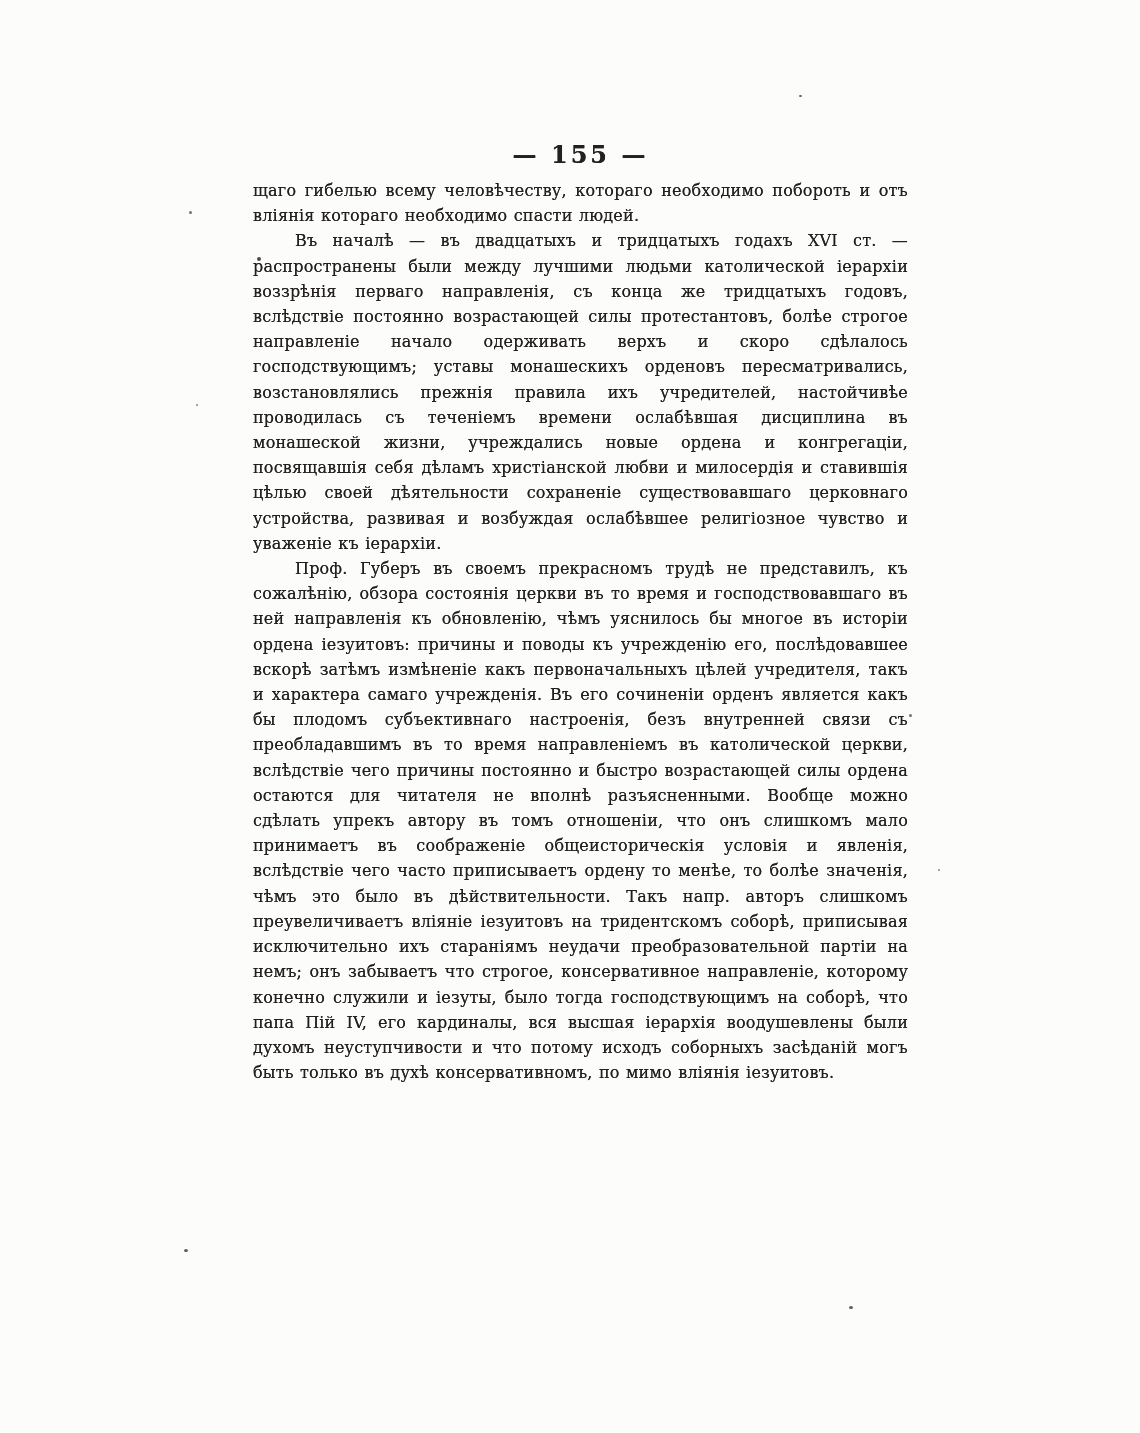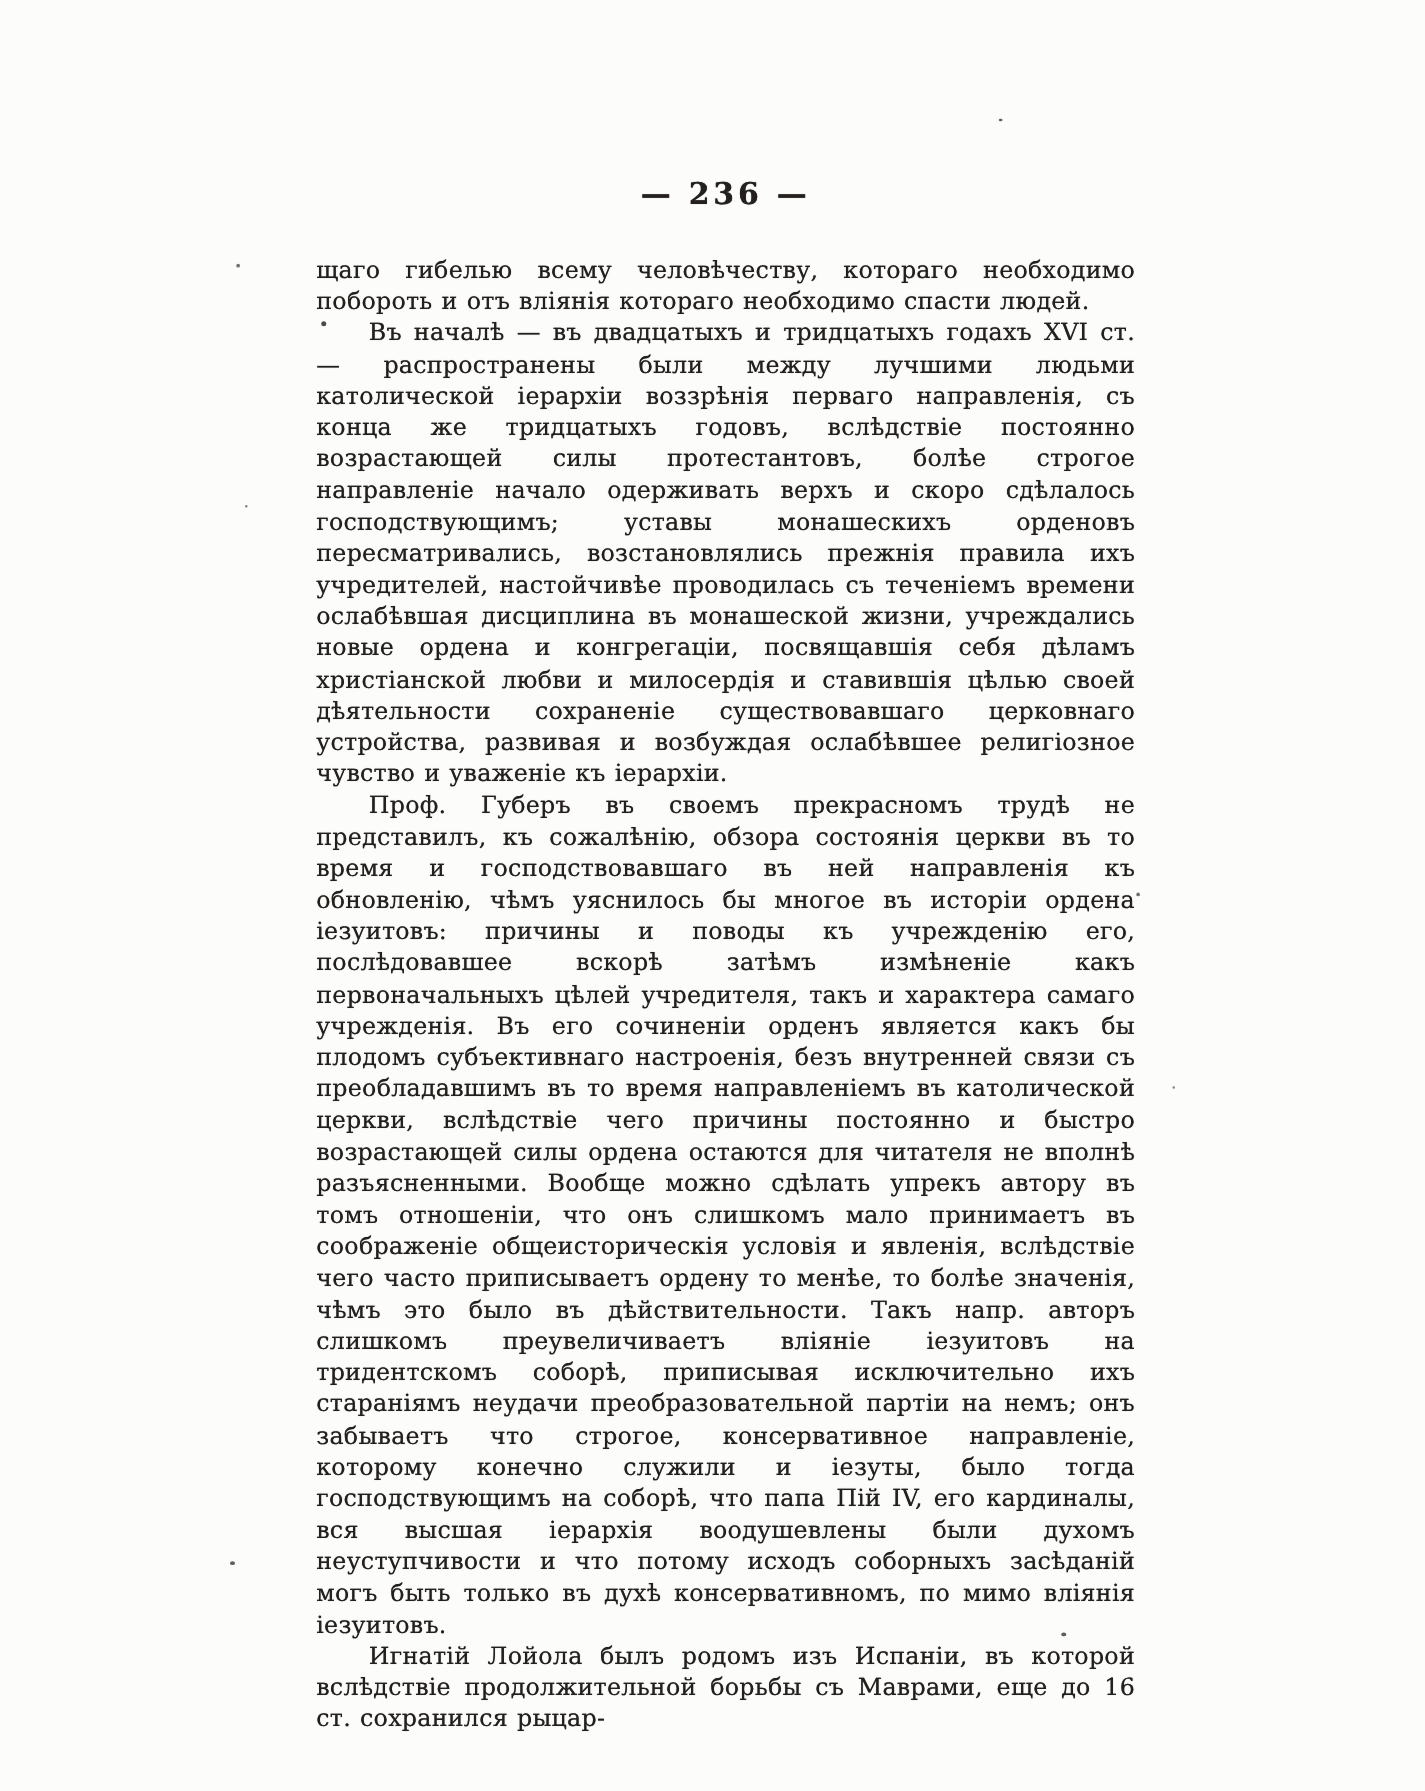--- a/index.html
+++ b/index.html
@@ -24,25 +24,25 @@
     width: 655px;
     text-align: center;
     font-size: 24px;
     font-weight: bold;
     letter-spacing: 3px;
     color: #23201d;
     text-shadow: 0 0 0.6px rgba(25,22,20,0.75);
   }
   .text-block {
     position: absolute;
-    top: 204px;
+    top: 178px;
     left: 253px;
     width: 655px;
     text-align: justify;
-    font-size: 19px;
+    font-size: 16px;
     line-height: 25.2px;
     letter-spacing: 0.2px;
     word-spacing: 1px;
     color: #221f1c;
     text-shadow: 0 0 0.55px rgba(30,26,22,0.8);
   }
   .text-block p {
     margin: 0;
     padding: 0;
   }
@@ -61,27 +61,26 @@
   .s5 { left: 196px;  top: 404px;  width: 2px; height: 2px; opacity: .6; }
   .s6 { left: 184px;  top: 1249px; width: 4px; height: 3px; opacity: .8; }
   .s7 { left: 849px;  top: 1306px; width: 4px; height: 3px; opacity: .8; }
   .s8 { left: 938px;  top: 869px;  width: 2px; height: 2px; opacity: .6; }
 </style>
 </head>
 <body>
 
 <div class="page">
 
-  <div class="page-header">— 236 —</div>
+  <div class="page-header">— 155 —</div>
 
   <div class="text-block">
     <p>щаго гибелью всему человѣчеству, котораго необходимо побороть и отъ вліянія котораго необходимо спасти людей.</p>
     <p class="indent">Въ началѣ — въ двадцатыхъ и тридцатыхъ годахъ XVI ст. — распространены были между лучшими людьми католической іерархіи воззрѣнія перваго направленія, съ конца же тридцатыхъ годовъ, вслѣдствіе постоянно возрастающей силы протестантовъ, болѣе строгое направленіе начало одерживать верхъ и скоро сдѣлалось господствующимъ; уставы монашескихъ орденовъ пересматривались, возстановлялись прежнія правила ихъ учредителей, настойчивѣе проводилась съ теченіемъ времени ослабѣвшая дисциплина въ монашеской жизни, учреждались новые ордена и конгрегаціи, посвящавшія себя дѣламъ христіанской любви и милосердія и ставившія цѣлью своей дѣятельности сохраненіе существовавшаго церковнаго устройства, развивая и возбуждая ослабѣвшее религіозное чувство и уваженіе къ іерархіи.</p>
     <p class="indent">Проф. Губеръ въ своемъ прекрасномъ трудѣ не представилъ, къ сожалѣнію, обзора состоянія церкви въ то время и господствовавшаго въ ней направленія къ обновленію, чѣмъ уяснилось бы многое въ исторіи ордена іезуитовъ: причины и поводы къ учрежденію его, послѣдовавшее вскорѣ затѣмъ измѣненіе какъ первоначальныхъ цѣлей учредителя, такъ и характера самаго учрежденія. Въ его сочиненіи орденъ является какъ бы плодомъ субъективнаго настроенія, безъ внутренней связи съ преобладавшимъ въ то время направленіемъ въ католической церкви, вслѣдствіе чего причины постоянно и быстро возрастающей силы ордена остаются для читателя не вполнѣ разъясненными. Вообще можно сдѣлать упрекъ автору въ томъ отношеніи, что онъ слишкомъ мало принимаетъ въ соображеніе общеисторическія условія и явленія, вслѣдствіе чего часто приписываетъ ордену то менѣе, то болѣе значенія, чѣмъ это было въ дѣйствительности. Такъ напр. авторъ слишкомъ преувеличиваетъ вліяніе іезуитовъ на тридентскомъ соборѣ, приписывая исключительно ихъ стараніямъ неудачи преобразовательной партіи на немъ; онъ забываетъ что строгое, консервативное направленіе, которому конечно служили и іезуты, было тогда господствующимъ на соборѣ, что папа Пій IV, его кардиналы, вся высшая іерархія воодушевлены были духомъ неуступчивости и что потому исходъ соборныхъ засѣданій могъ быть только въ духѣ консервативномъ, по мимо вліянія іезуитовъ.</p>
-    <p class="indent">Игнатій Лойола былъ родомъ изъ Испаніи, въ которой вслѣдствіе продолжительной борьбы съ Маврами, еще до 16 ст. сохранился рыцар-</p>
   </div>
 
   <div class="speck s1"></div>
   <div class="speck s2"></div>
   <div class="speck s3"></div>
   <div class="speck s4"></div>
   <div class="speck s5"></div>
   <div class="speck s6"></div>
   <div class="speck s7"></div>
   <div class="speck s8"></div>

